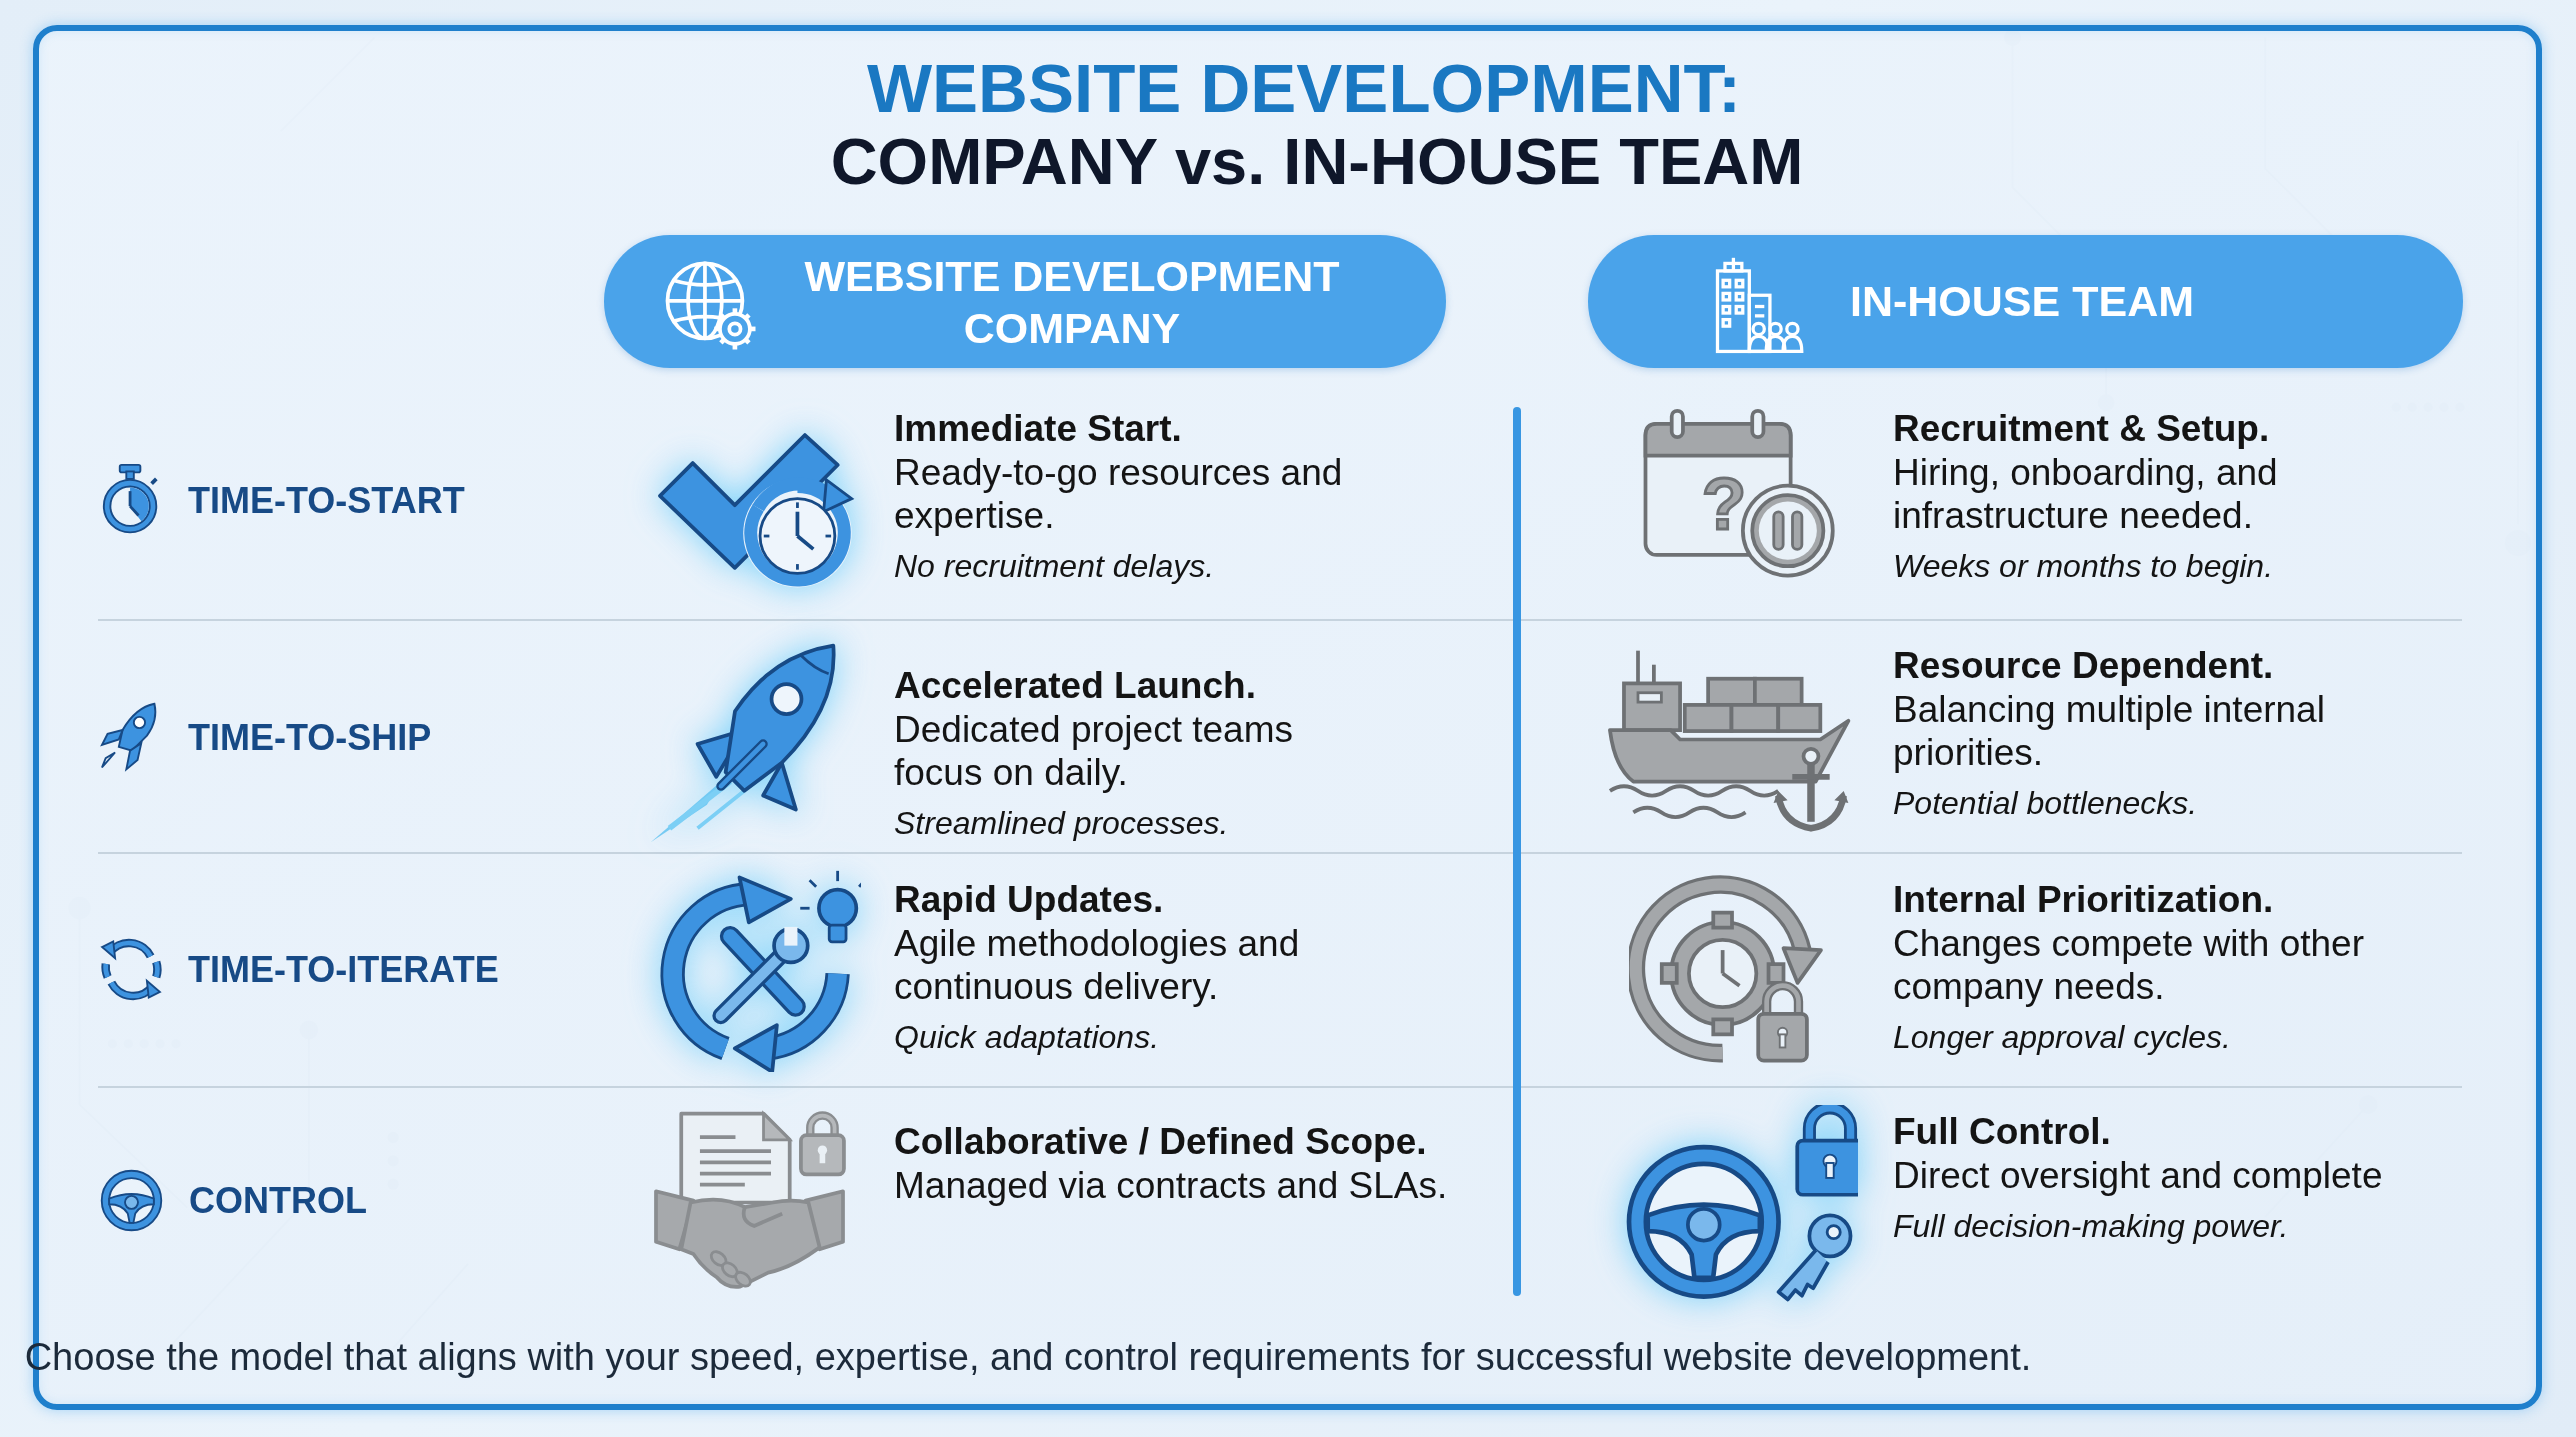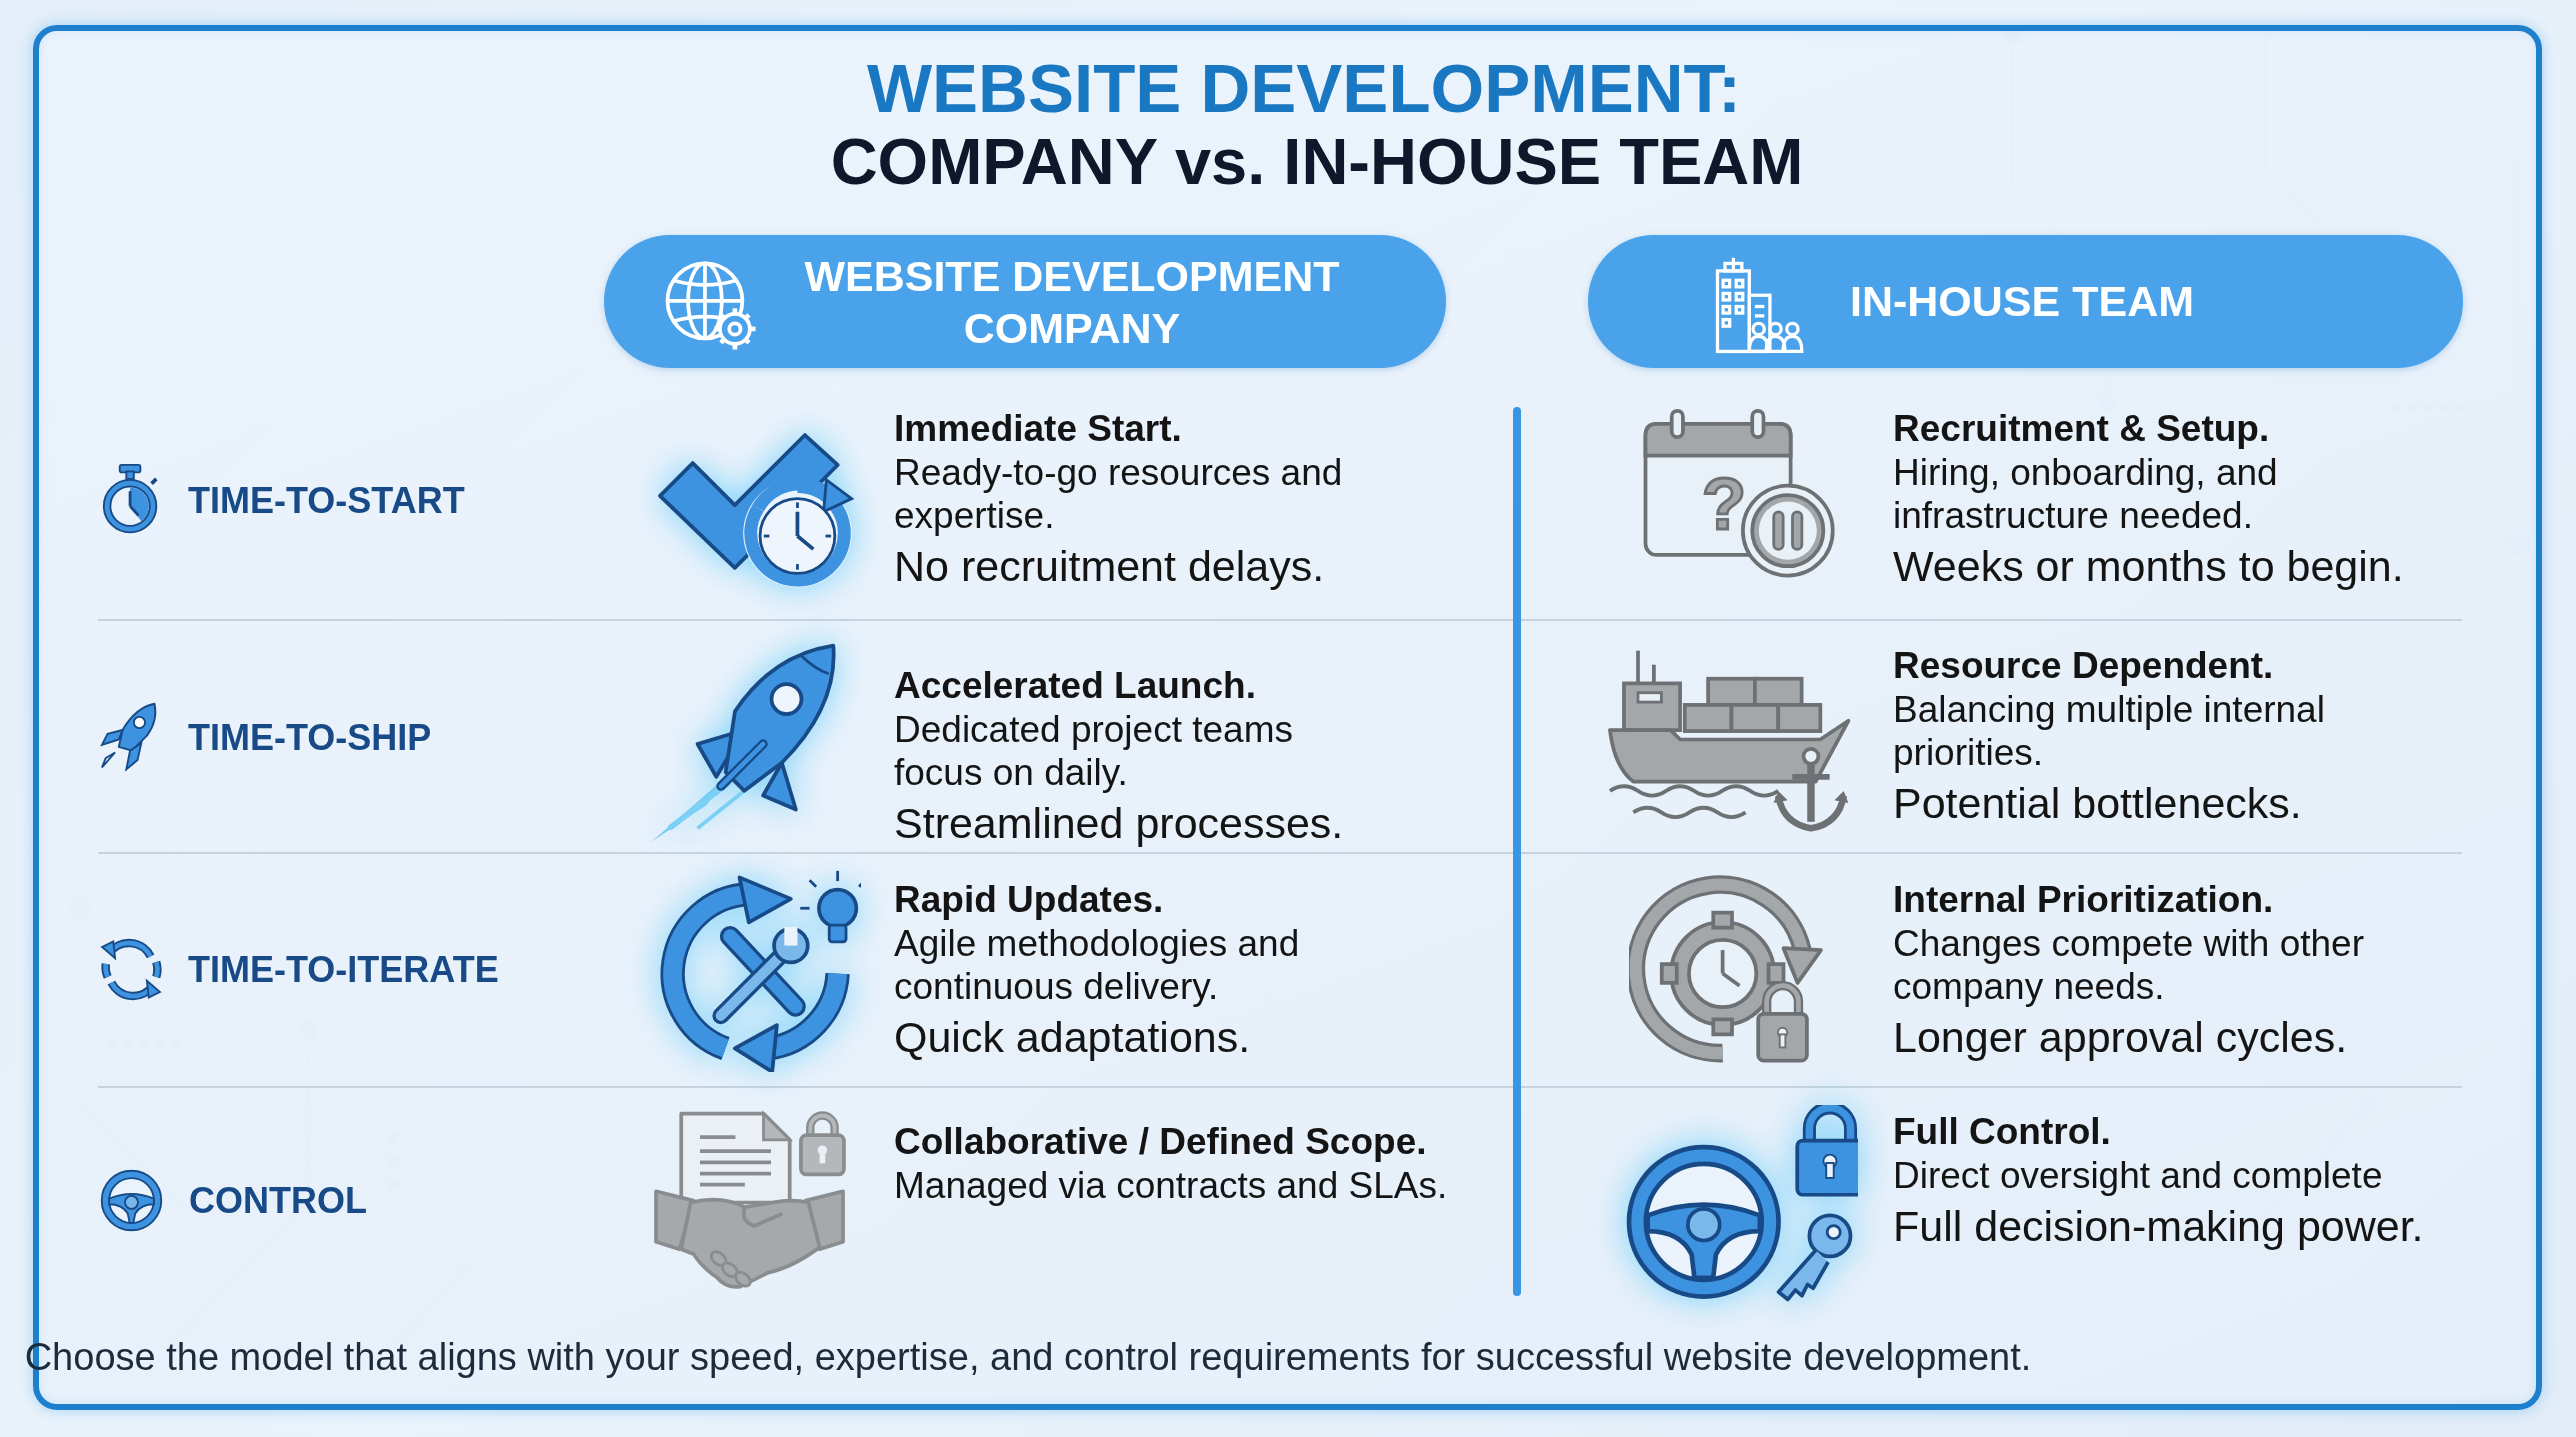--- a/index.html
+++ b/index.html
@@ -38,21 +38,21 @@
   }
   .sep { position:absolute; height:1.9px; background:#c6d3de; }
   .divider {
     position:absolute; left:1513px; top:407px; width:8.4px; height:889px;
     border-radius:4.7px; background:#3896e2;
   }
   .cell-icon { position:absolute; }
   .cell-text { position:absolute; color:#141414; }
   .cell-text .head { font-size:37px; font-weight:700; line-height:44px; display:block; }
   .cell-text .body { font-size:37px; line-height:43px; display:block; }
-  .cell-text .note { font-size:43px; line-height:37px; display:block; margin-top:11.2px; }
+  .cell-text .note { font-size:32px; line-height:37px; display:block; margin-top:11.2px;font-style:italic; }
   .footer {
     position:absolute; left:0; width:2056px; top:1336px; text-align:center;
     font-size:38px; color:#1c2a3a;
   }
   .glow { filter: drop-shadow(0 0 17px rgba(90,200,250,0.75)); }
 </style>
 </head>
 <body>
 
 <svg class="bg-deco" width="2576" height="1438" viewBox="0 0 2752 1536">

